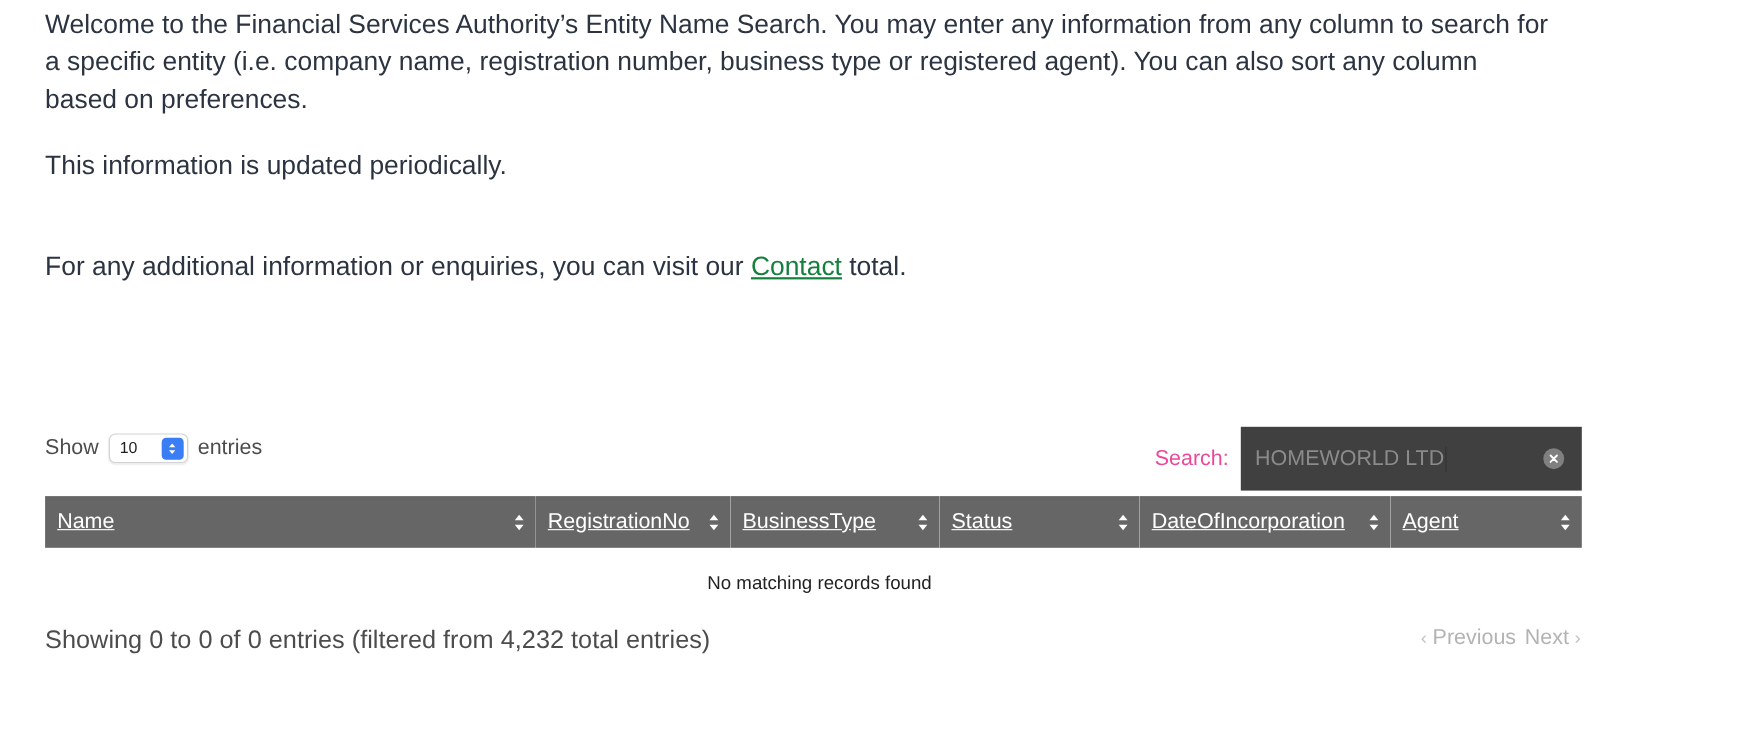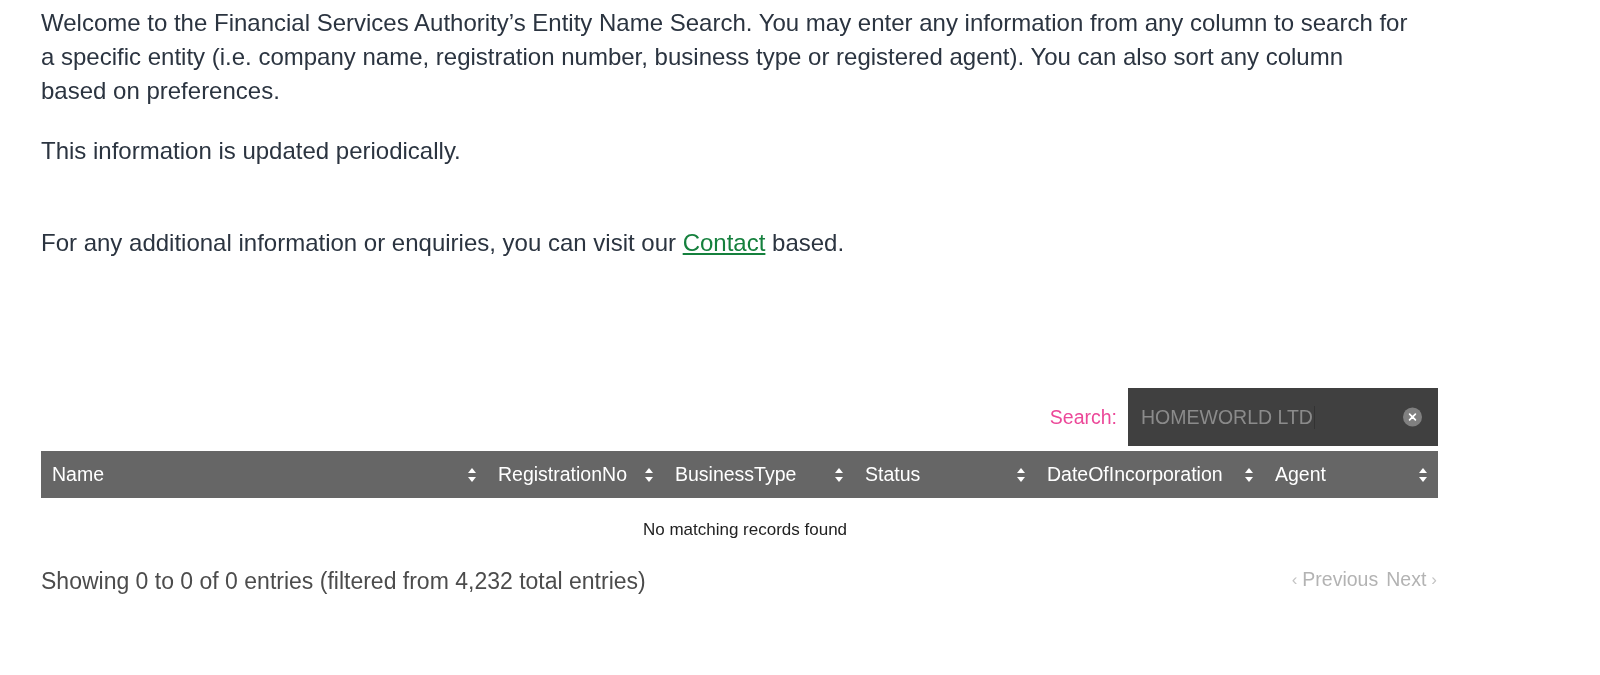--- a/index.html
+++ b/index.html
@@ -167,20 +167,21 @@
     font-size: 19.5px;
     font-weight: normal;
     text-align: left;
     height: 47px;
     padding: 0 0 0 11px;
     position: relative;
     cursor: pointer;
     vertical-align: middle;
     white-space: nowrap;
     overflow: hidden;
+    text-decoration: underline;
   }
   .sort-icon {
     position: absolute;
     right: 9px;
     top: 50%;
     transform: translateY(-50%);
     line-height: 0;
   }
   .sort-icon svg { display: block; }
 
@@ -232,26 +233,39 @@
   }
 </style>
 </head>
 <body>
 
 <div class="page">
 
   <div class="intro">
     <p>Welcome to the Financial Services Authority’s Entity Name Search. You may enter any information from any column to search for a specific entity (i.e. company name, registration number, business type or registered agent). You can also sort any column based on preferences.</p>
     <p class="para-gap-1">This information is updated periodically.</p>
-    <p class="para-gap-2"><span>For any additional information or enquiries, you can visit our </span><a class="contact-link">Contact</a><span> based.</span></p>
+    <p class="para-gap-2"><span>For any additional information or enquiries, you can visit our </span><a class="contact-link">Contact</a><span> total.</span></p>
   </div>
 
 
   <div class="controls">
 
+    <div class="length-box">
+      <span>Show</span>
+      <span class="select-shell">
+        <span class="select-value">10</span>
+        <span class="stepper">
+          <svg width="11" height="14" viewBox="0 0 11 14" aria-hidden="true">
+            <path d="M5.5 2.2 L8.4 5.7 L2.6 5.7 Z" fill="#ffffff"></path>
+            <path d="M5.5 11.8 L8.4 8.3 L2.6 8.3 Z" fill="#ffffff"></path>
+          </svg>
+        </span>
+      </span>
+      <span>entries</span>
+    </div>
 
     <div class="search-wrap">
       <span class="search-label">Search:</span>
       <div class="search-field">
         <span class="search-text" placeholder="">HOMEWORLD LTD</span>
           <span class="caret"></span>
         <span class="clear-btn">
           <svg width="11" height="11" viewBox="0 0 11 11" aria-hidden="true">
             <path d="M2.6 2.6 L8.4 8.4 M8.4 2.6 L2.6 8.4" stroke="#ffffff" stroke-width="1.7" stroke-linecap="round"></path>
           </svg>

